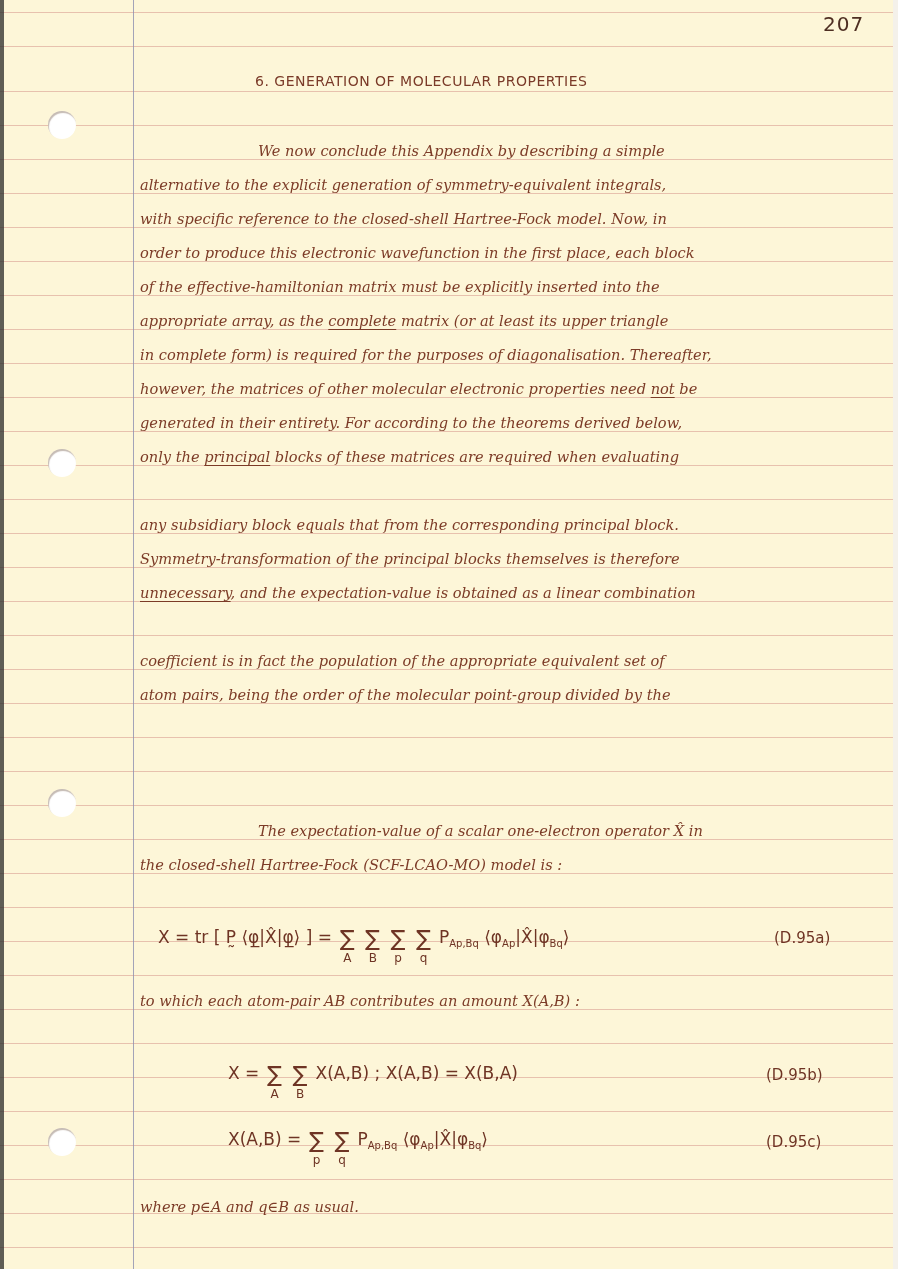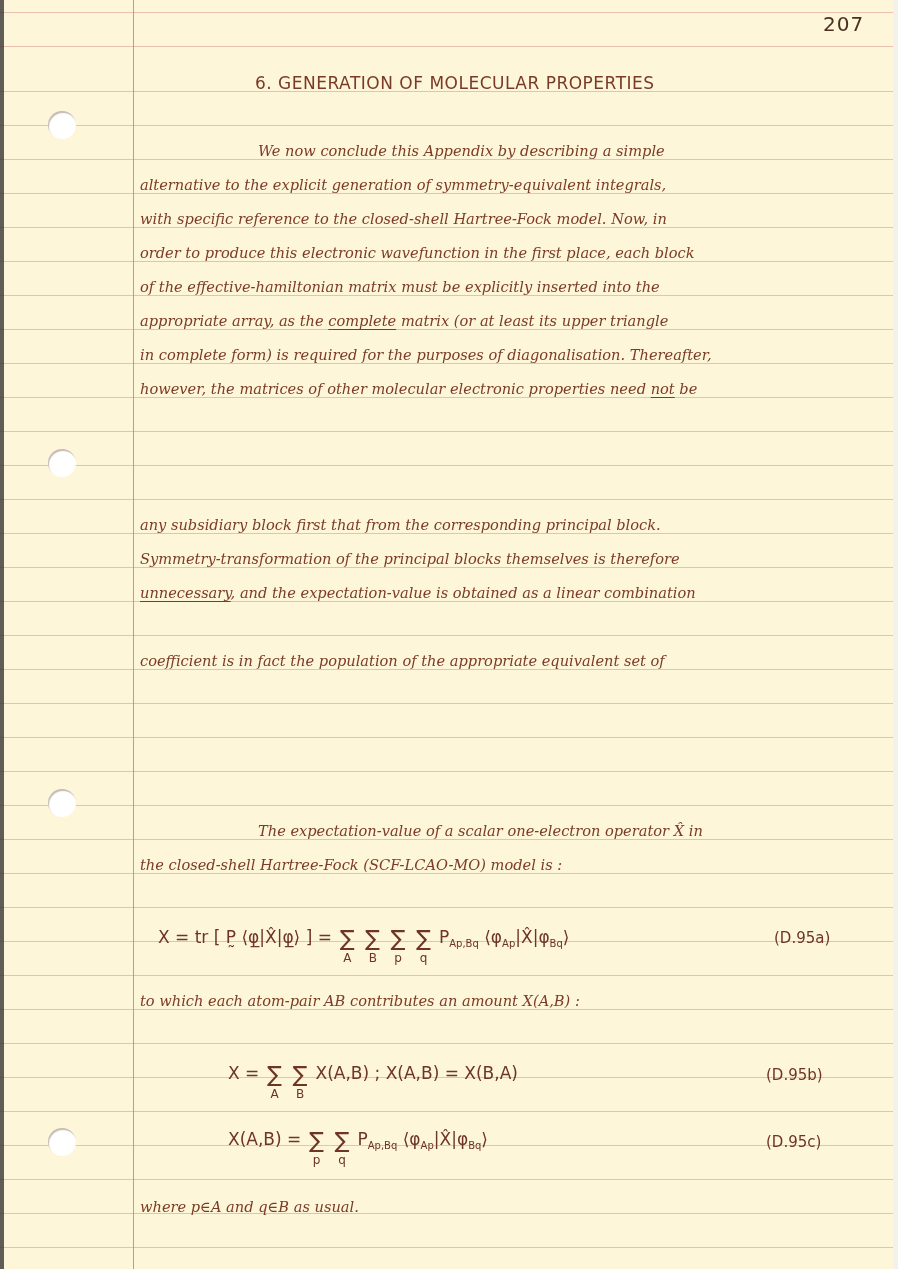--- a/index.html
+++ b/index.html
@@ -18,21 +18,21 @@
         rgba(214,150,140,0.55) 33px, rgba(214,150,140,0.55) 34px);
       background-position: 0 58px;
     }
     .left-edge { position: absolute; left: 0; top: 0; width: 4px; height: 1269px; background: #2a2a2a; opacity: .75; }
     .right-edge { position: absolute; right: 0; top: 0; width: 5px; height: 1269px; background: #f4f1ea; }
     .margin-line { position: absolute; left: 133px; top: 0; width: 1px; height: 1269px; background: #8c8fb0; opacity: .8; }
     .hole { position: absolute; width: 28px; height: 28px; border-radius: 50%; background: #ffffff;
             box-shadow: inset 1px 2px 1px rgba(90,60,40,0.35); }
     .page-number { position: absolute; left: 823px; top: 12px; font-size: 20px; color: #4e2e22;
                    font-family: "DejaVu Sans", sans-serif; letter-spacing: 1px; }
-    .title { position: absolute; left: 255px; top: 73px; font-size: 17px; letter-spacing: .5px;
+    .title { position: absolute; left: 255px; top: 73px; font-size: 14px; letter-spacing: .5px;
              font-family: "DejaVu Sans", sans-serif; color: #7a3a28; }
     .line { position: absolute; left: 140px; font-size: 14.6px; font-style: italic; white-space: nowrap;
             color: #7c3b27; font-family: "DejaVu Serif", serif; }
     .line u { text-decoration-thickness: 1px; text-underline-offset: 3px; }
     .eq { position: absolute; font-size: 17px; color: #6e3424; white-space: nowrap;
           font-family: "DejaVu Sans", sans-serif; }
     .eqlabel { position: absolute; font-size: 15px; color: #6e3424; font-family: "DejaVu Sans", sans-serif; text-align: right; }
     .sum { display: inline-block; position: relative; text-align: center; width: 20px; font-size: 22px; vertical-align: -3px; }
     .sum .lim { position: absolute; left: 0; width: 20px; top: 25px; font-size: 12px; }
     sub { font-size: 10px; }
@@ -62,26 +62,33 @@
     <span>appropriate array, as the</span>
     <u>complete</u>
     <span>matrix (or at least its upper triangle</span>
   </div>
   <div class="line" style="top:346px;">in complete form) is required for the purposes of diagonalisation. Thereafter,</div>
   <div class="line" style="top:380px;">
     <span>however, the matrices of other molecular electronic properties need</span>
     <u>not</u>
     <span>be</span>
   </div>
-  <div class="line" style="top:516px;">any subsidiary block first that from the corresponding principal block.</div>
+  <div class="line" style="top:414px;">generated in their entirety. For according to the theorems derived below,</div>
+  <div class="line" style="top:448px;">
+    <span>only the</span>
+    <u>principal</u>
+    <span>blocks of these matrices are required when evaluating</span>
+  </div>
+  <div class="line" style="top:516px;">any subsidiary block equals that from the corresponding principal block.</div>
   <div class="line" style="top:550px;">Symmetry-transformation of the principal blocks themselves is therefore</div>
   <div class="line" style="top:584px;">
     <u>unnecessary</u><span>, and the expectation-value is obtained as a linear combination</span>
   </div>
   <div class="line" style="top:652px;">coefficient is in fact the population of the appropriate equivalent set of</div>
+  <div class="line" style="top:686px;">atom pairs, being the order of the molecular point-group divided by the</div>
 
   <div class="line" style="top:822px; left:258px;">The expectation-value of a scalar one-electron operator X̂ in</div>
   <div class="line" style="top:856px;">the closed-shell Hartree-Fock (SCF-LCAO-MO) model is :</div>
 
   <div class="eq" style="left:158px; top:926px;">
     <span>X = tr [ P̰ ⟨φ̲|X̂|φ̲⟩ ] =</span>
     <span class="sum">∑<span class="lim">A</span></span>
     <span class="sum">∑<span class="lim">B</span></span>
     <span class="sum">∑<span class="lim">p</span></span>
     <span class="sum">∑<span class="lim">q</span></span>

